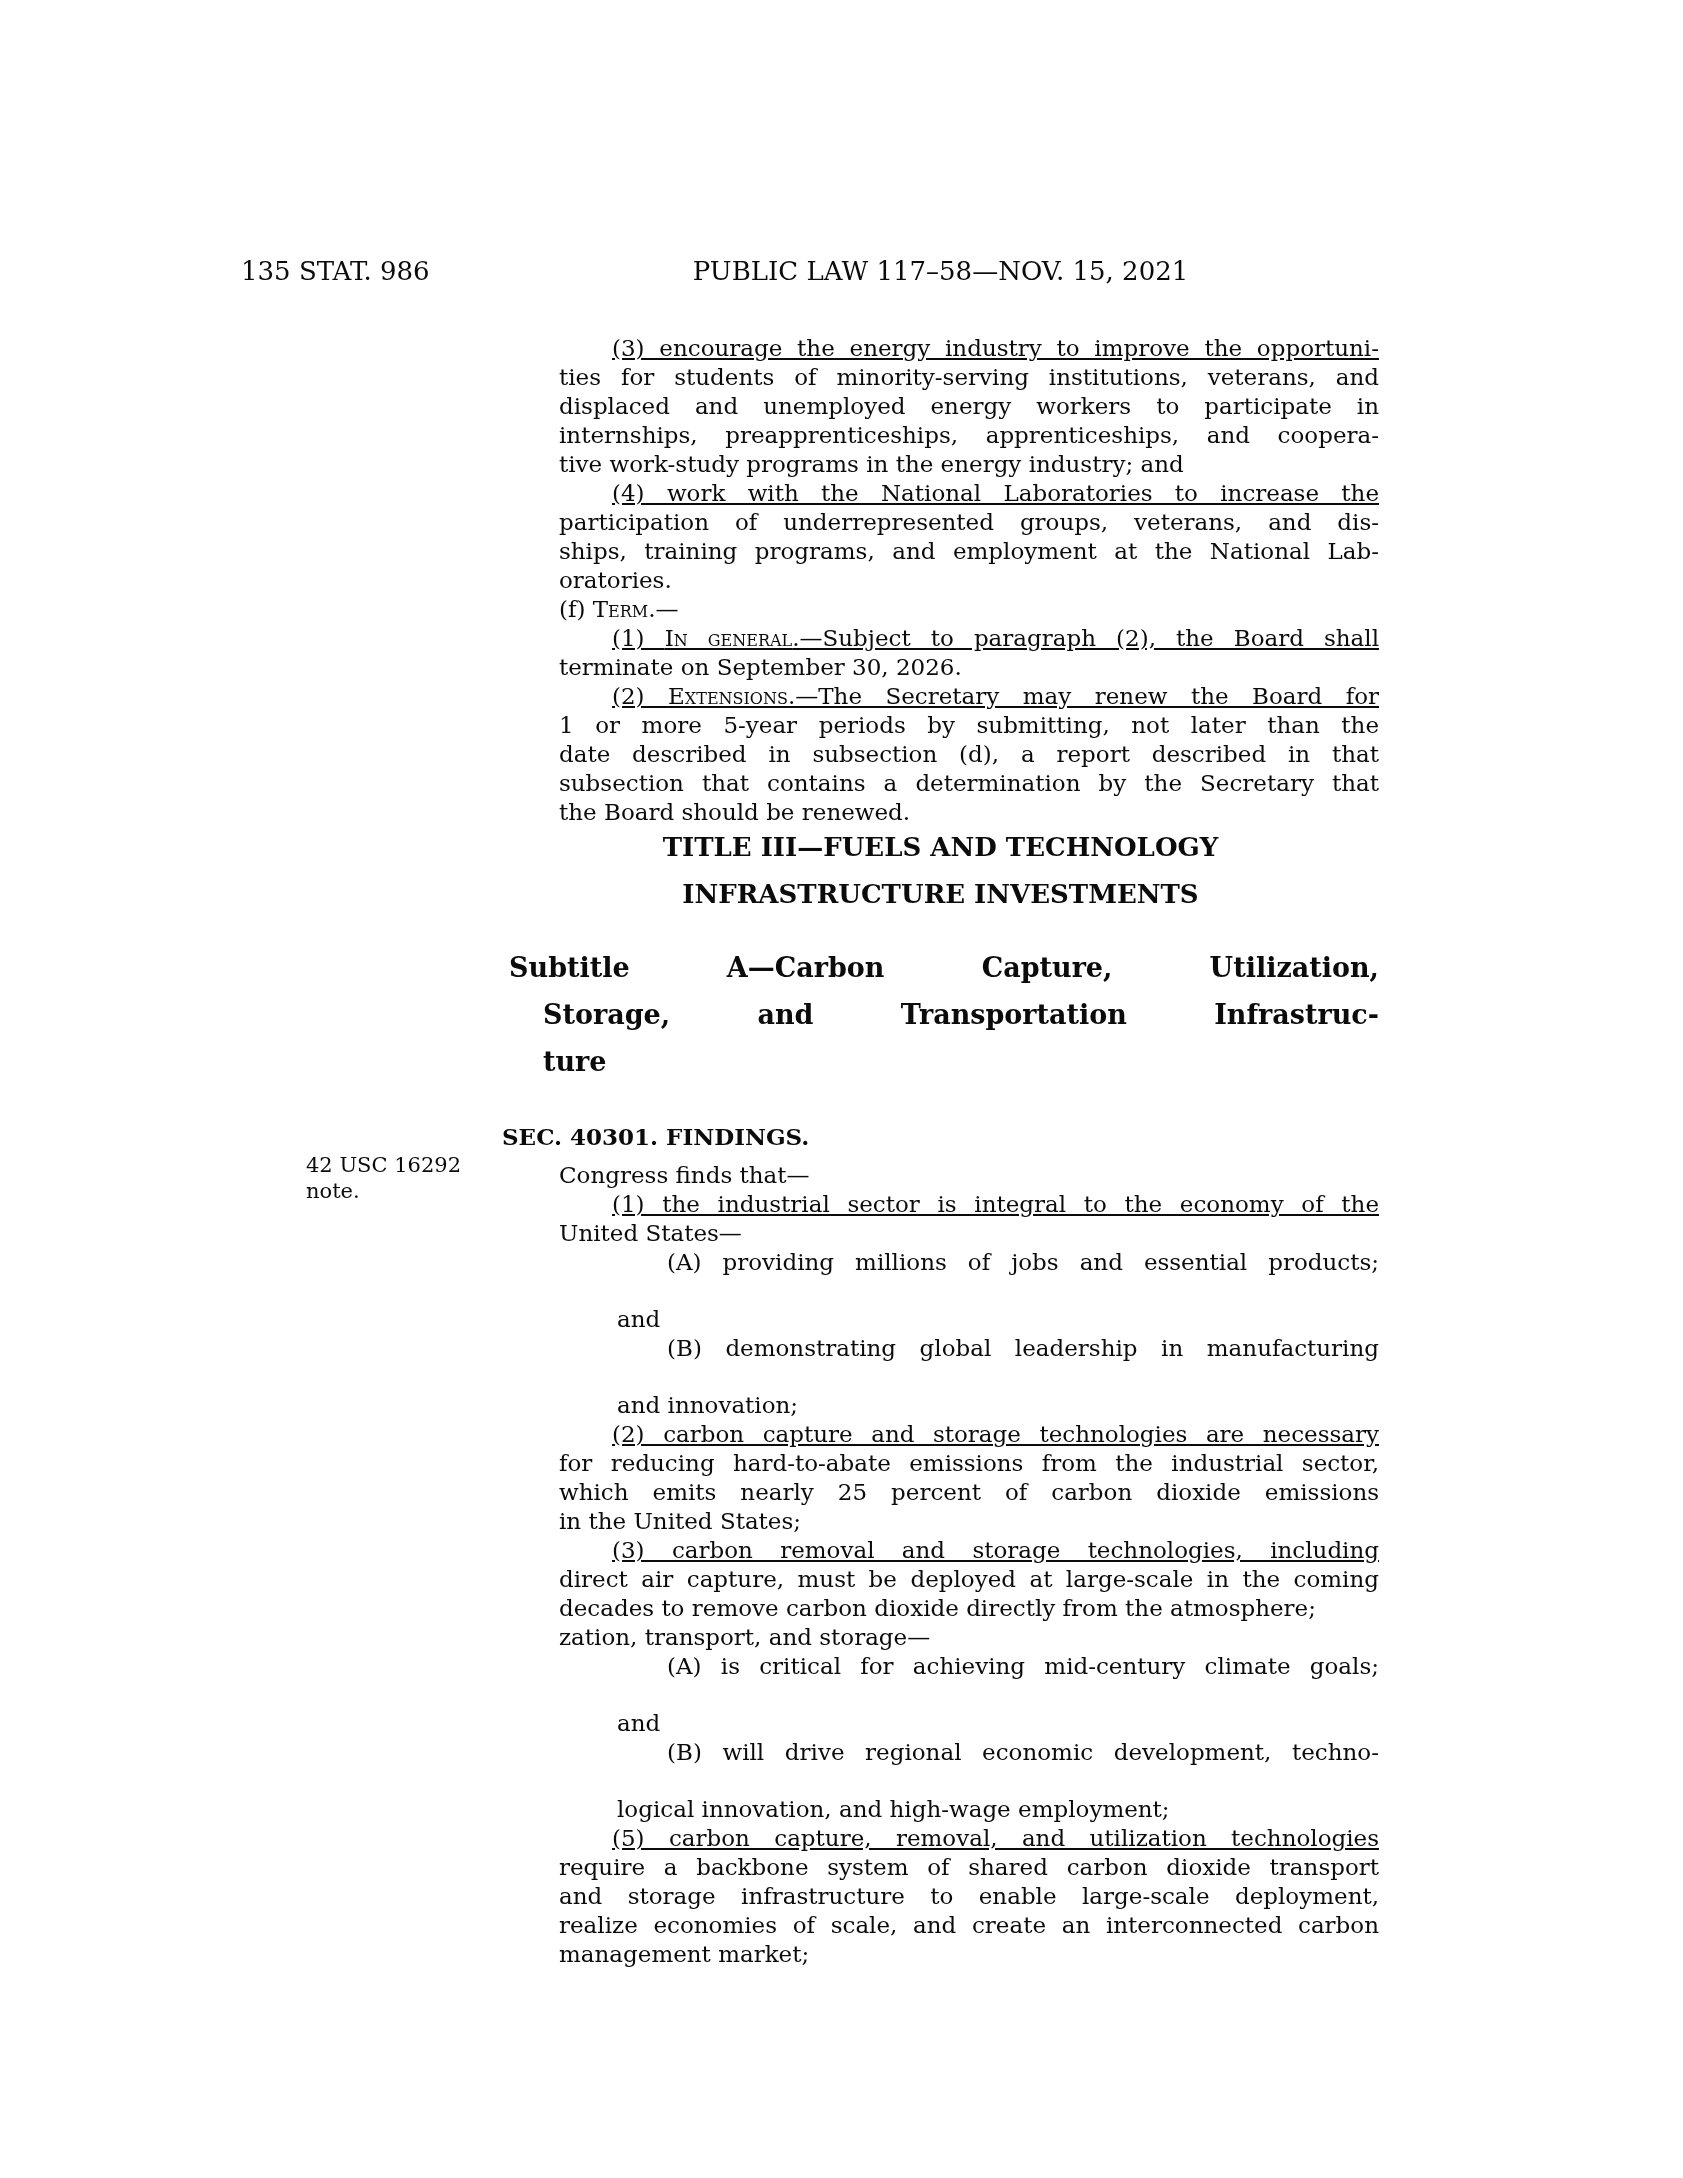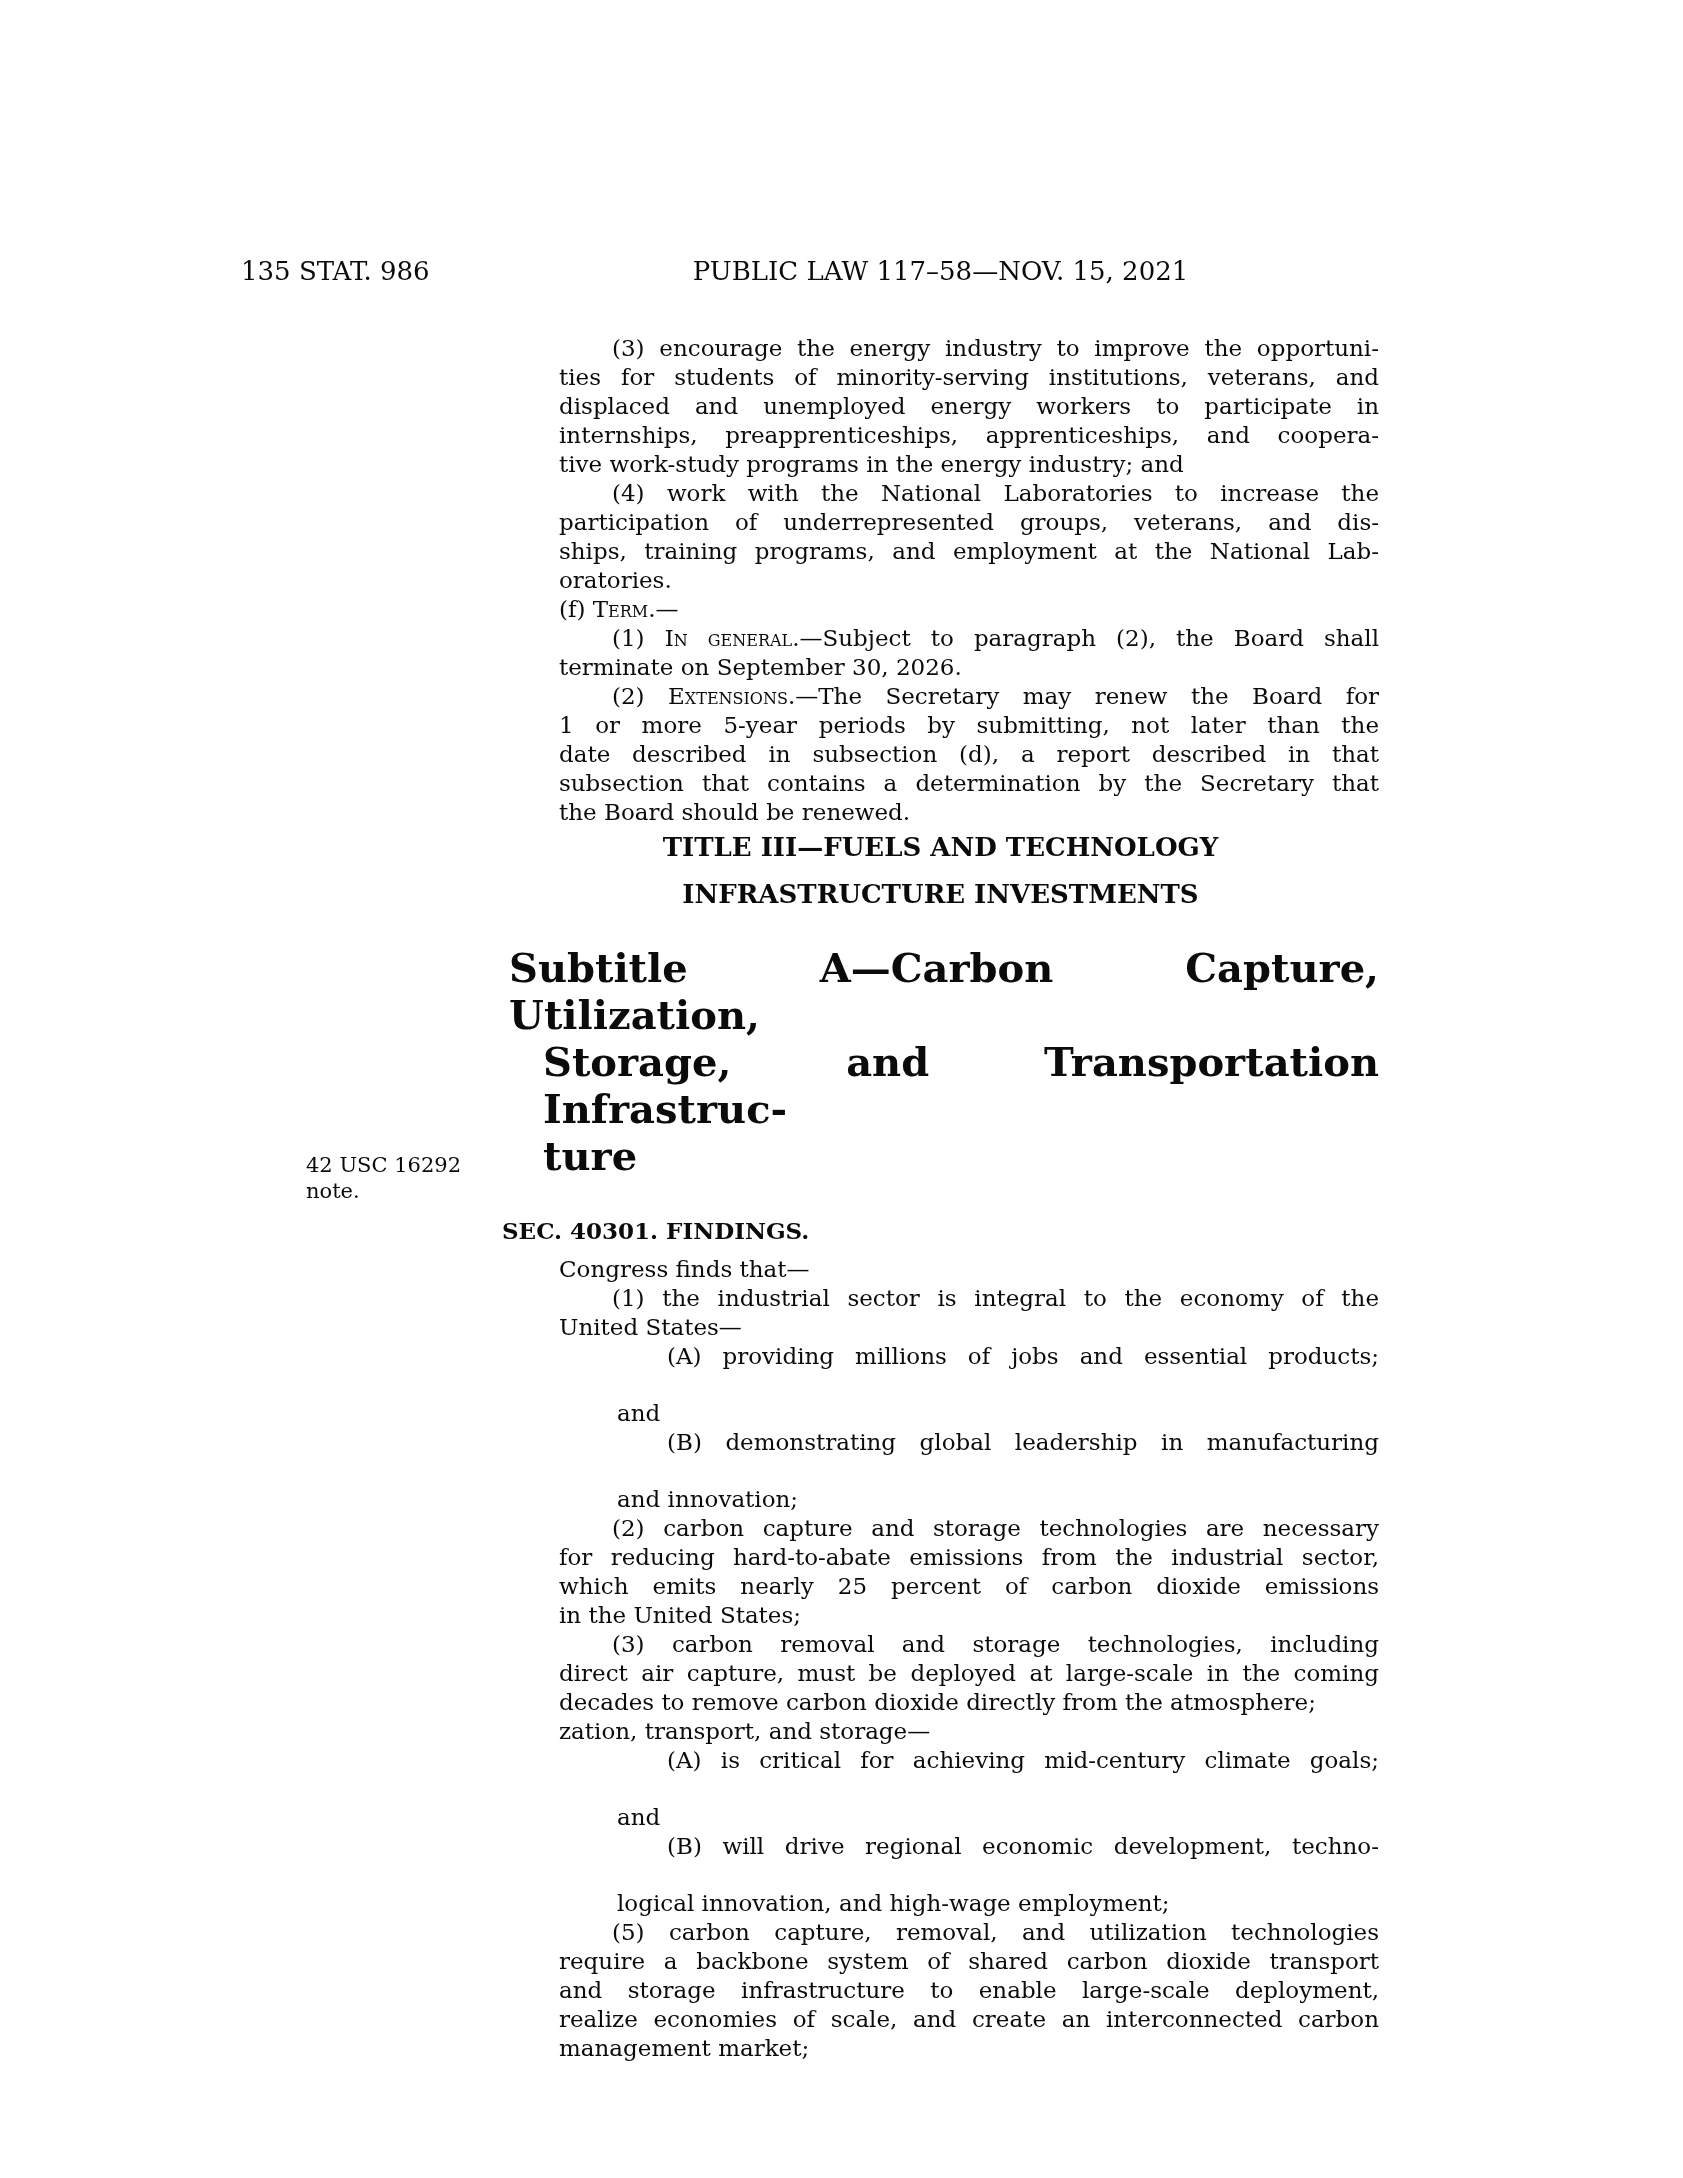--- a/index.html
+++ b/index.html
@@ -26,32 +26,32 @@
     font-size:21px;line-height:26px;
   }
   
   .main{position:absolute;left:502px;top:334px;width:877px;}
   .ln{
     text-align:justify;text-align-last:justify;
     font-size:23px;line-height:29px;
   }
   .ln.last{text-align-last:left;}
   .i1{padding-left:57px;}
-  .i2{padding-left:110px;}
+  .i2{padding-left:110px;text-decoration:underline;}
   .i2r{padding-left:115px;margin-top:28px;}
   .i3{padding-left:165px;}
   .sc{font-variant:small-caps;}
   .title-block{margin-top:-3px;}
   .title-block .ln{
     font-size:26px;line-height:47px;font-weight:bold;
     text-align:center;text-align-last:center;padding-left:0;
   }
   .subtitle-block{margin-top:26px;}
   .subtitle-block .ln{
-    font-size:40px;line-height:47px;font-weight:bold;
+    font-size:27px;line-height:47px;font-weight:bold;
   }
   .s0{padding-left:7px;}
   .s1{padding-left:41px;}
   .sec-heading{
     margin-top:37px;
     font-size:23px;line-height:30px;font-weight:bold;
     white-space:nowrap;
   }
   .findings-block{margin-top:9px;}
 </style>

